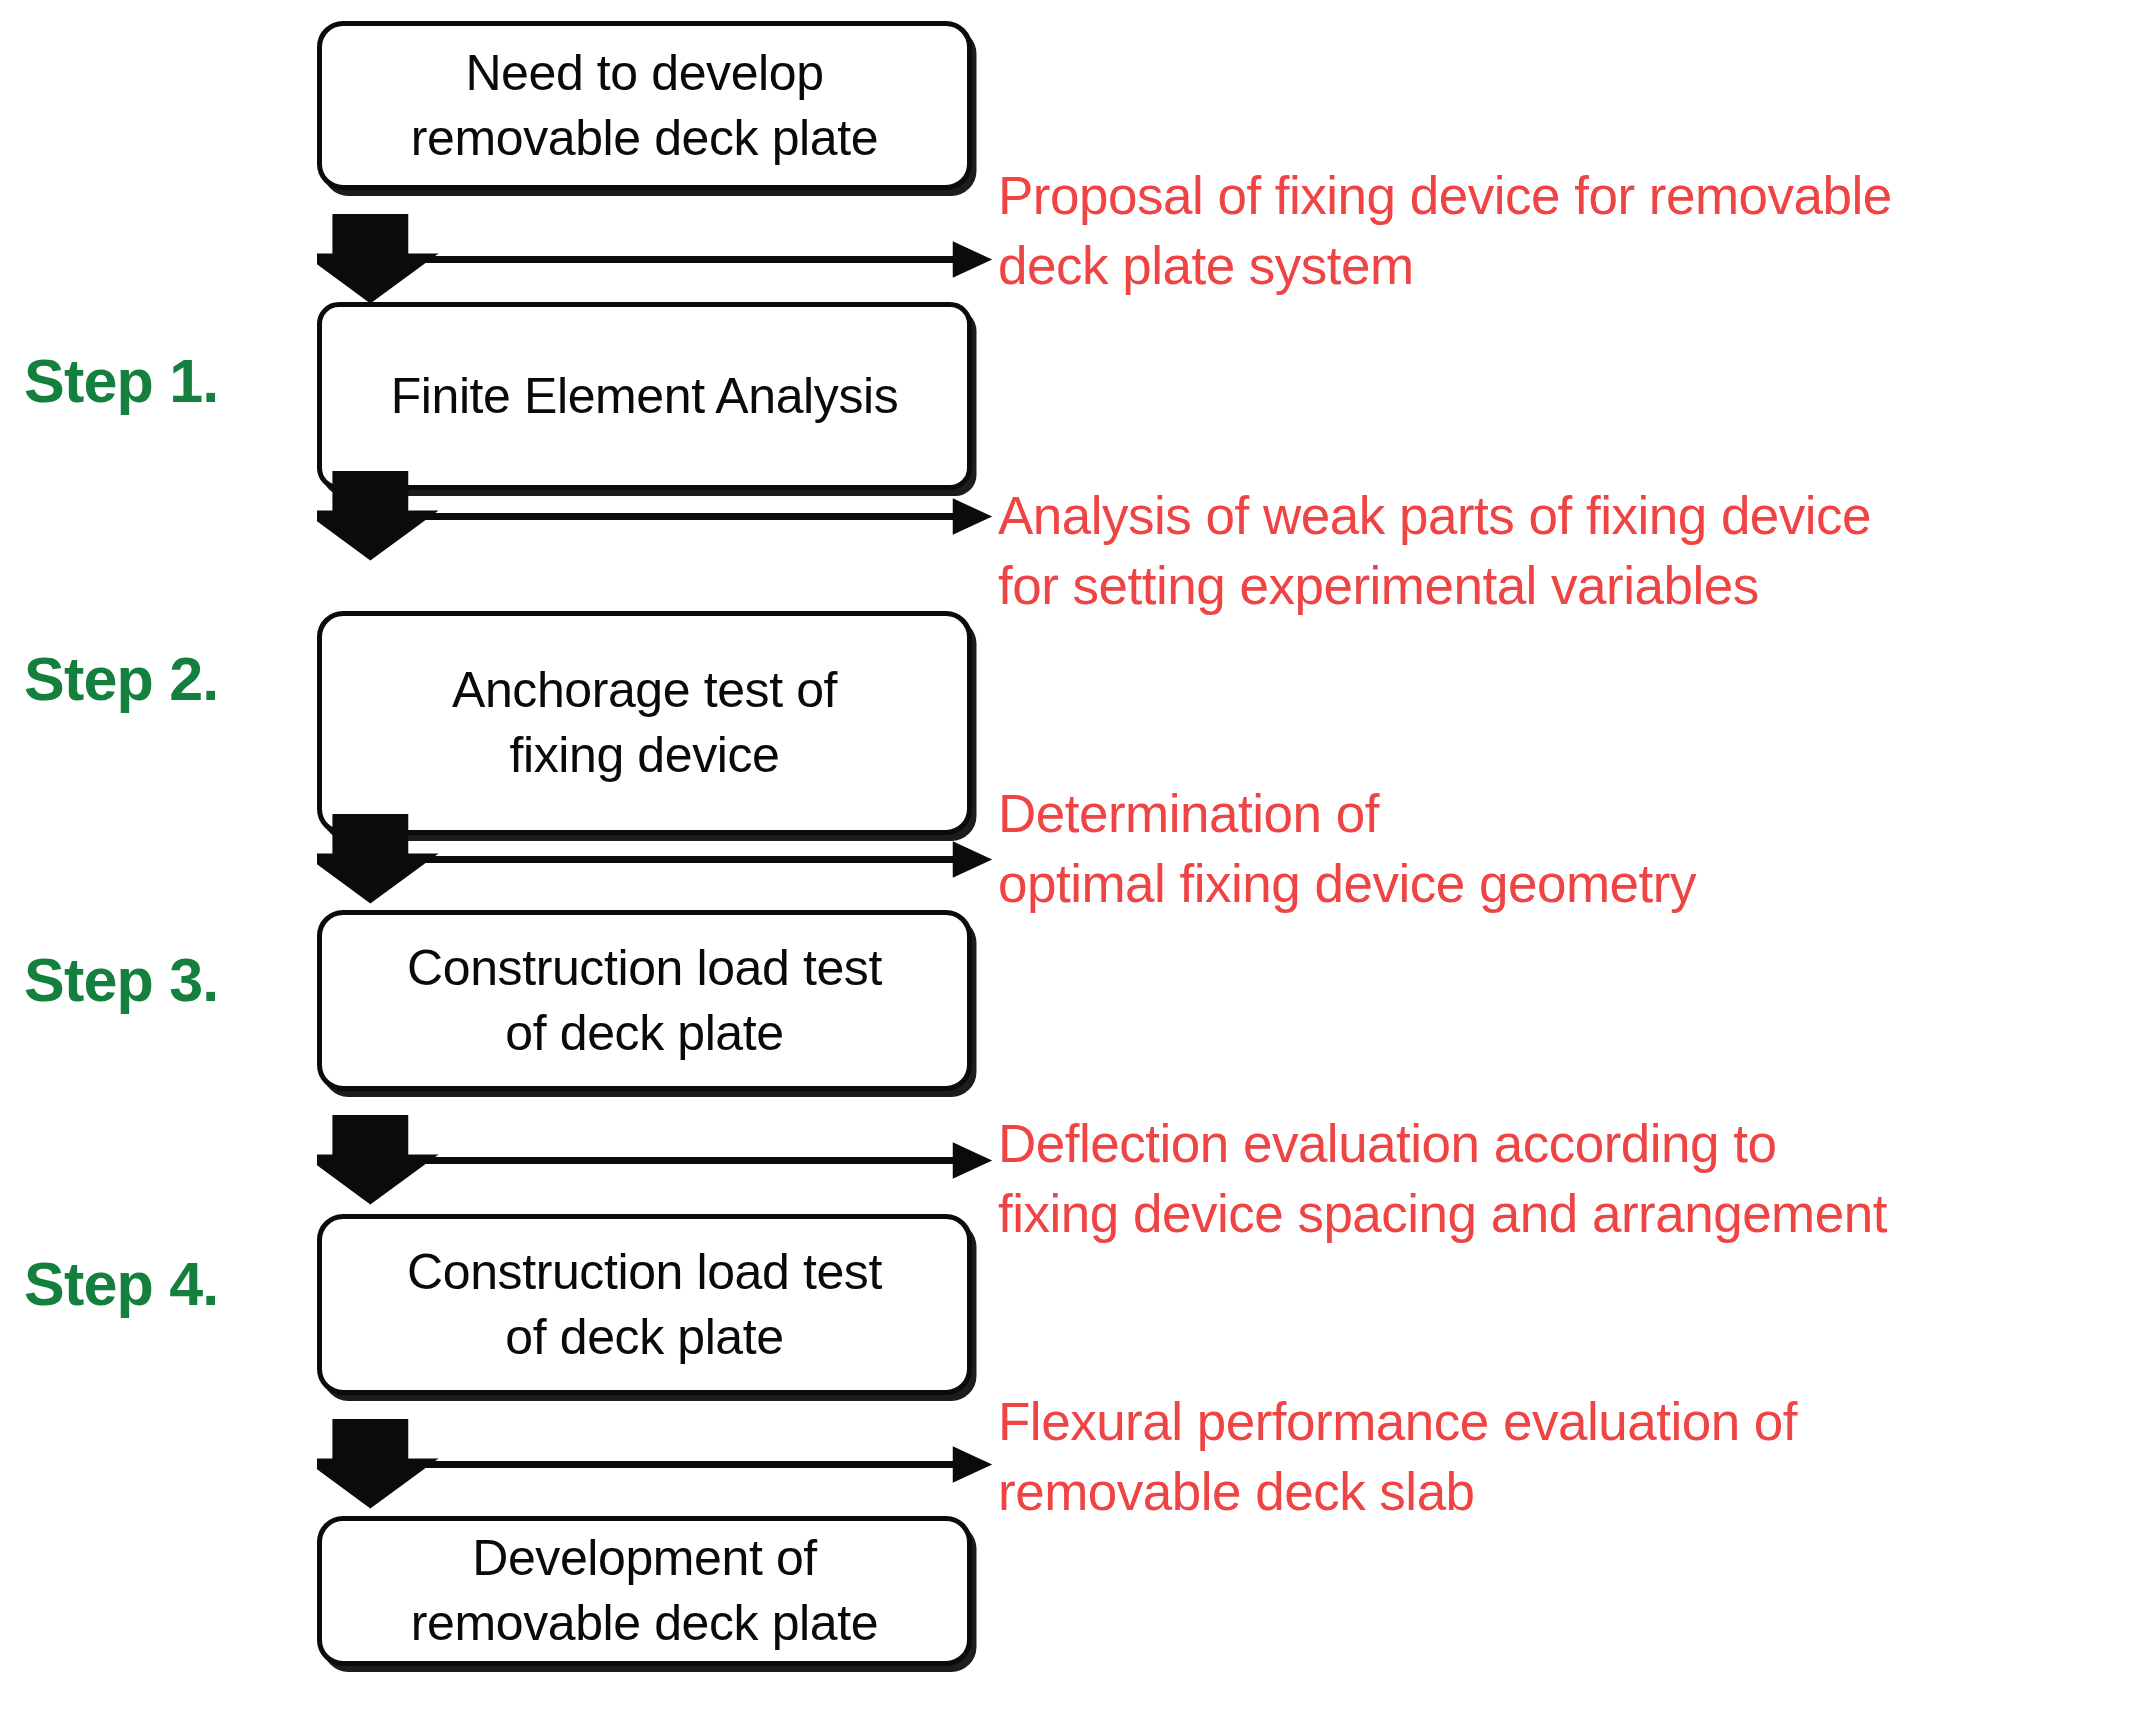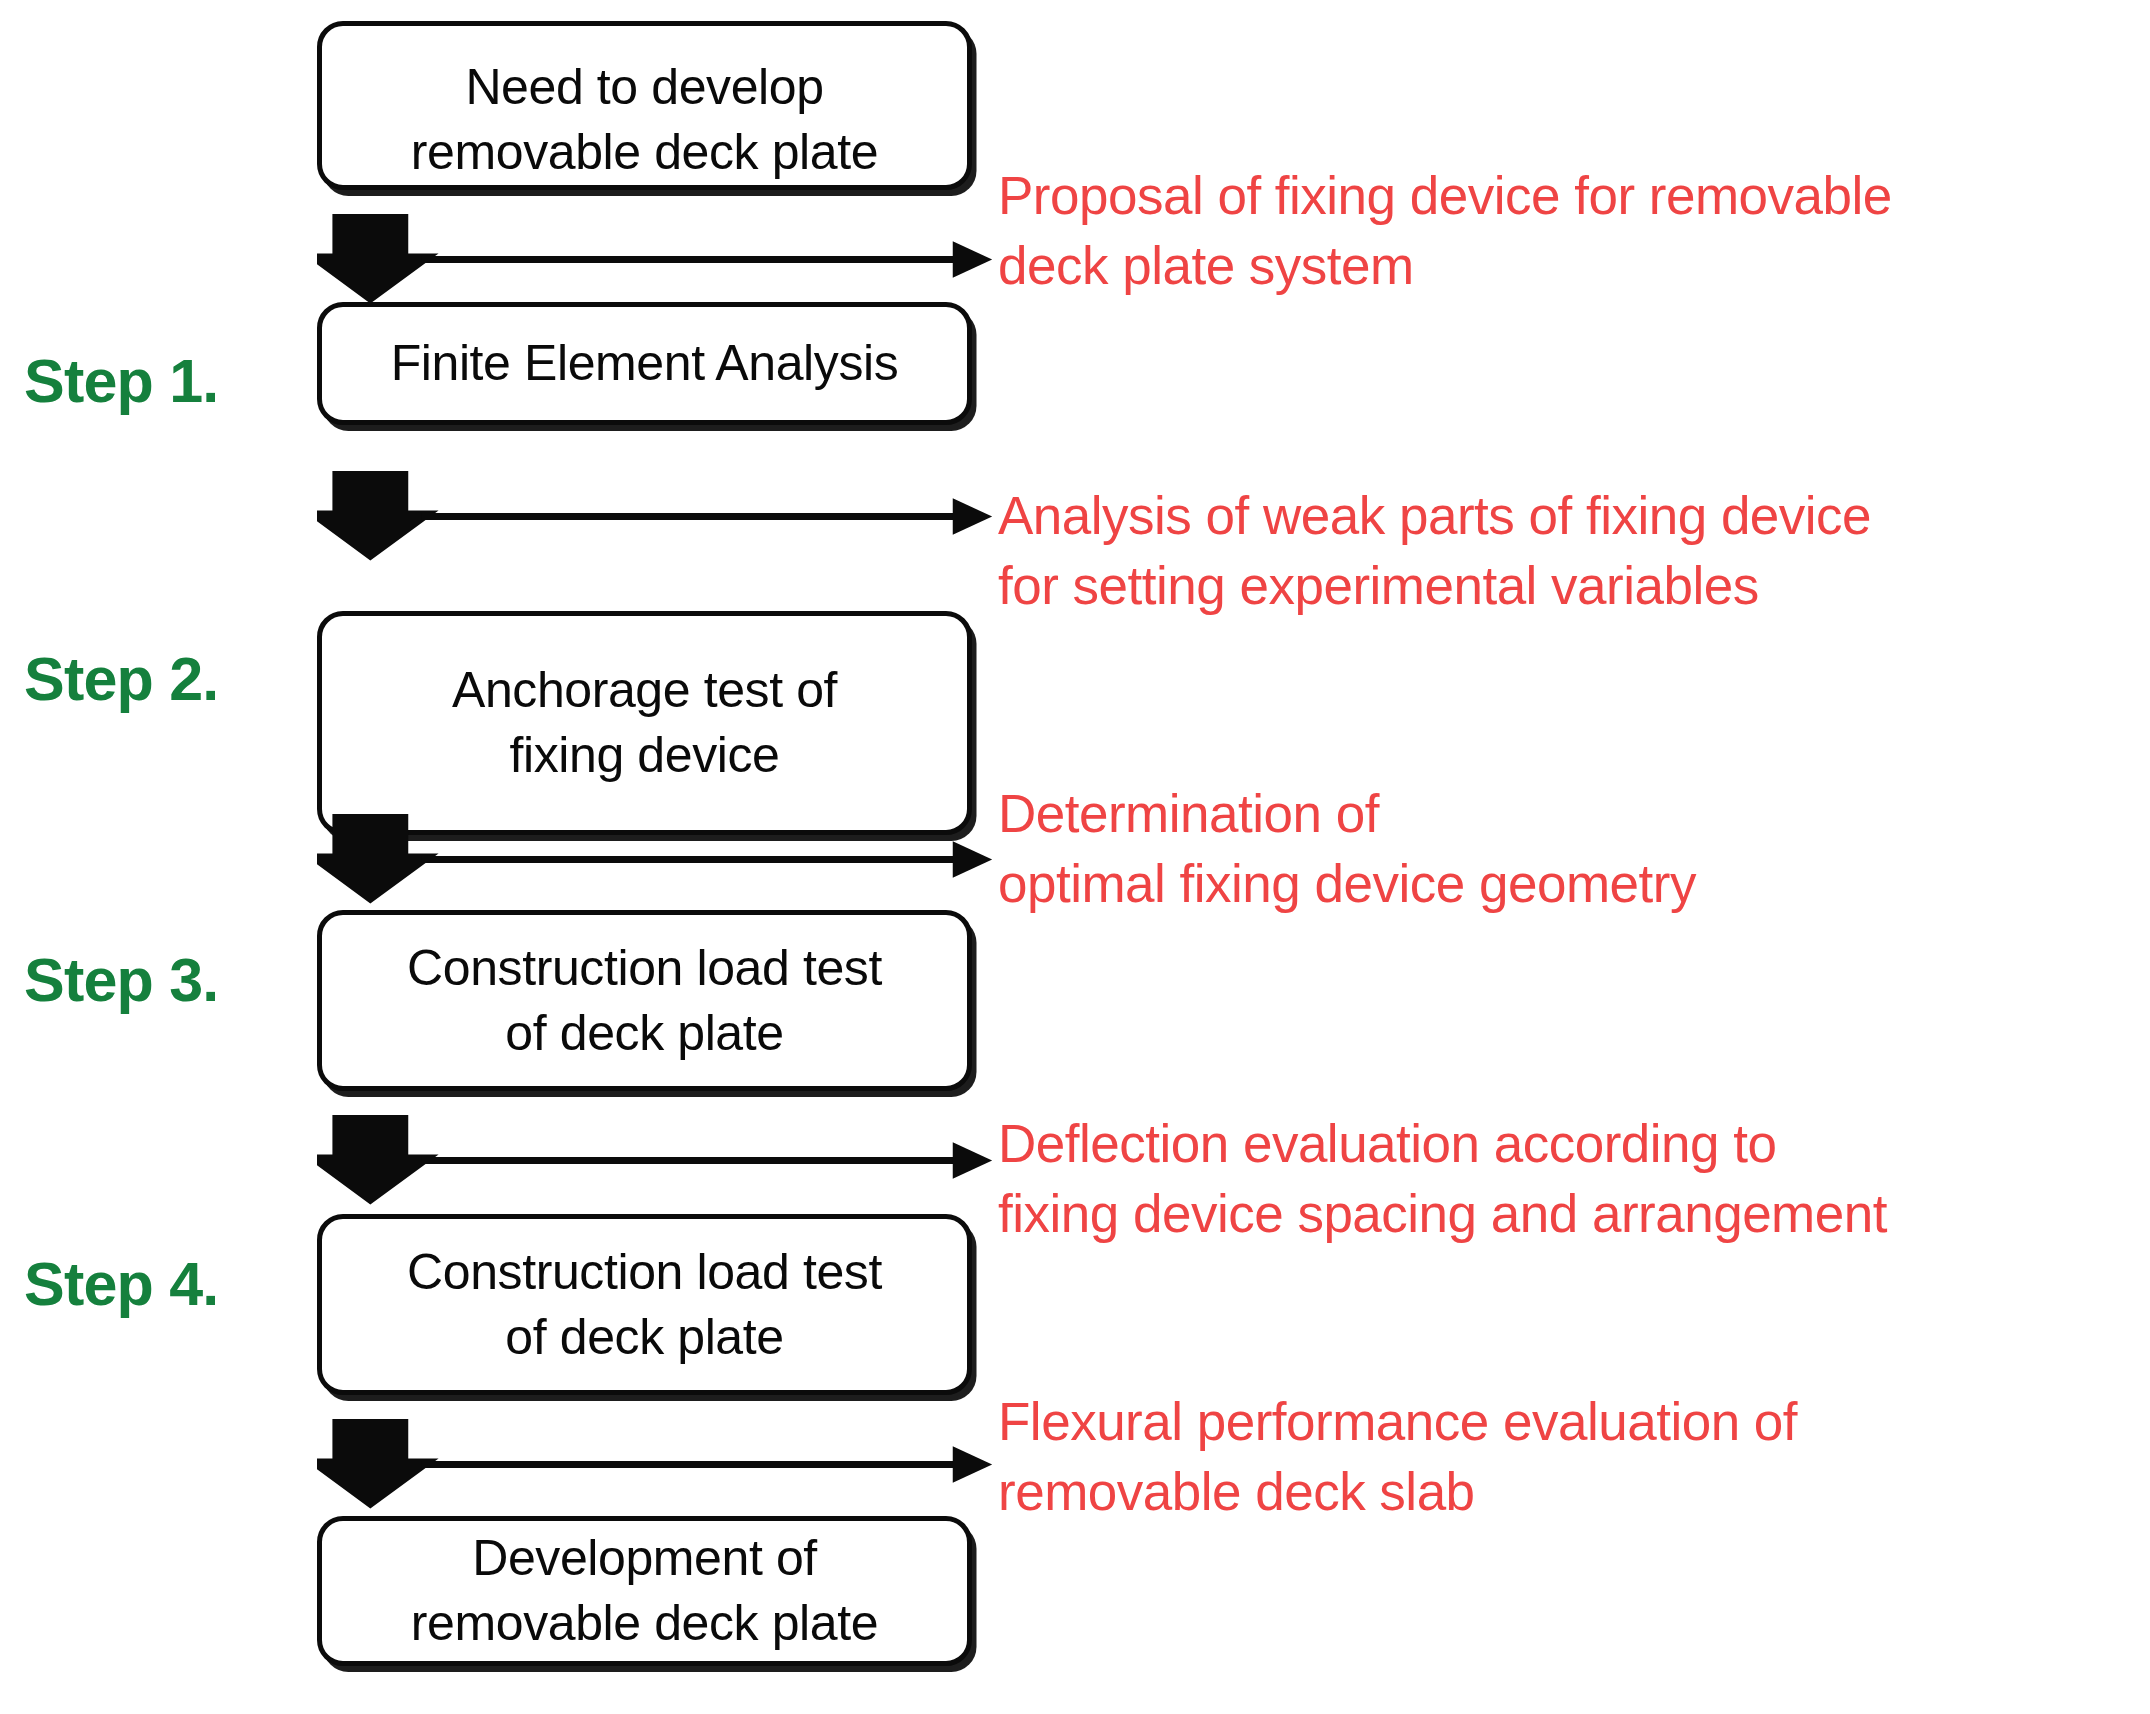--- a/index.html
+++ b/index.html
@@ -71,41 +71,41 @@
     color: #ef4444;
     letter-spacing: -0.5px;
     white-space: pre-line;
   }
 </style>
 </head>
 <body>
 
 <div id="stage">
 
-  <div class="flow-box" style="top:21px; height:169px;align-items:flex-end;">
+  <div class="flow-box" style="top:21px; height:169px;">
     <div class="box-text">Need to develop
 removable deck plate</div>
   </div>
 
   <div class="connector" style="top:214px;">
     <svg width="683" height="91" viewBox="0 0 900 120" xmlns="http://www.w3.org/2000/svg">
       <g>
         <path d="M 20 0 L 120 0 L 120 52 L 160 52 L 70 118 L -20 52 L 20 52 Z" transform="translate(0,0)" fill="#0b0b0b"></path>
       </g>
       <g>
         <line x1="138" y1="60" x2="842" y2="60" stroke="#0b0b0b" stroke-width="9"></line>
         <path d="M 838 36 L 890 60 L 838 84 Z" fill="#0b0b0b"></path>
       </g>
     </svg>
   </div>
   <div class="annotation" style="top:161px;">Proposal of fixing device for removable
 deck plate system</div>
 
   <div class="step-label" style="top:346px;">Step 1.</div>
-  <div class="flow-box" style="top:302px; height:123px;">
+  <div class="flow-box" style="top:302px; height:188px;border-radius:22px;">
     <div class="box-text">Finite Element Analysis</div>
   </div>
 
   <div class="connector" style="top:471px;">
     <svg width="683" height="91" viewBox="0 0 900 120" xmlns="http://www.w3.org/2000/svg">
       <g>
         <path d="M 20 0 L 120 0 L 120 52 L 160 52 L 70 118 L -20 52 L 20 52 Z" fill="#0b0b0b"></path>
       </g>
       <g>
         <line x1="138" y1="60" x2="842" y2="60" stroke="#0b0b0b" stroke-width="9"></line>

